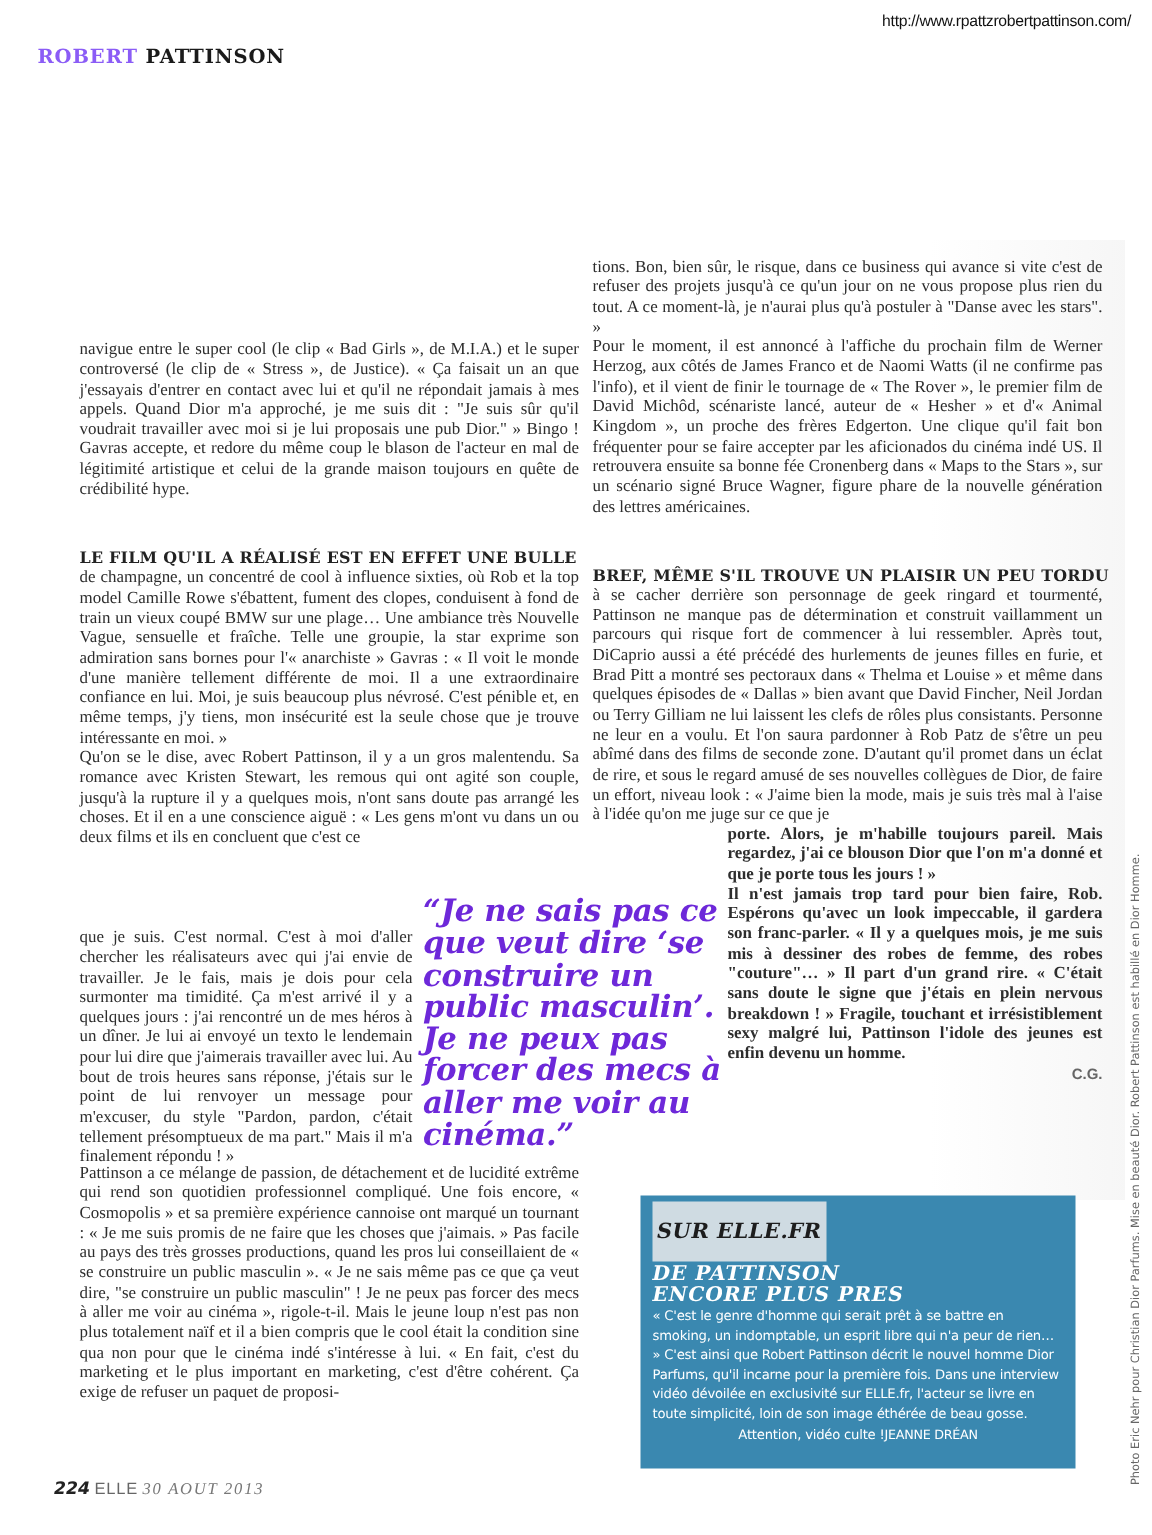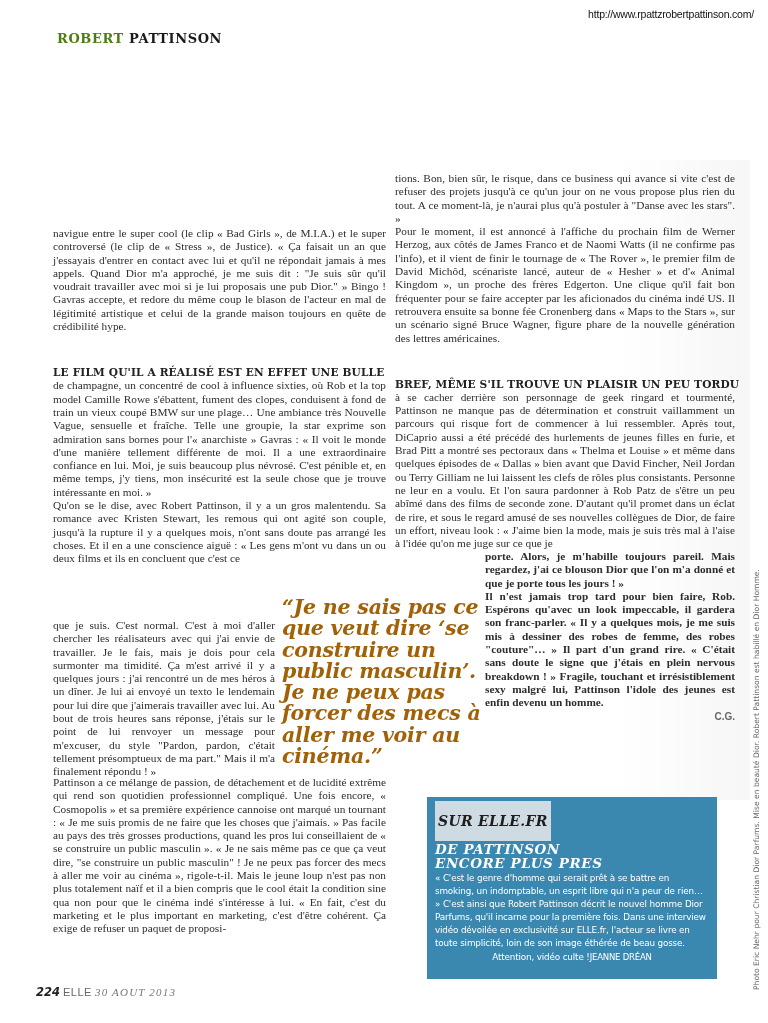--- a/index.html
+++ b/index.html
@@ -2,39 +2,39 @@
 <html><head>
 <meta charset="utf-8">
 <style>
   * { margin: 0; padding: 0; box-sizing: border-box; }
   html, body { width: 768px; height: 1023px; background: #ffffff; overflow: hidden; }
   body { position: relative; font-family: "DejaVu Serif", serif; color: #2b2b2b; }
 
   .url { position: absolute; top: 8px; right: 14px; font-family: "Liberation Sans", sans-serif; font-size: 10.5px; color: #111; letter-spacing: -0.2px; }
 
   .header { position: absolute; top: 31px; left: 25px; font-family: "DejaVu Serif", serif; font-weight: bold; font-size: 13px; letter-spacing: 0.6px; }
-  .header .first { color: #4d7c0f; margin-left: 32px; }
+  .header .first { color: #8b5cf6; }
   .header .last { color: #1a1a1a; }
 
   .col { position: absolute; font-family: "Liberation Serif", serif; font-size: 11.3px; line-height: 13.3px; color: #2d2d2d; text-align: justify; }
   .col p { margin: 0; }
   .col p.gap { margin-top: 12px; }
   .lead { font-family: "DejaVu Serif", serif; font-weight: bold; font-size: 10.6px; letter-spacing: 0.15px; color: #222; display: block; white-space: nowrap; line-height: 14px; margin-top: 32px; }
 
   #col-left-top { left: 53px; top: 227px; width: 333px; }
   #col-left-mid { left: 53px; top: 619px; width: 222px; }
   #col-left-bot { left: 53px; top: 776px; width: 333px; }
 
   #col-right-top { left: 395px; top: 172px; width: 340px; }
   #col-right-mid { left: 485px; top: 550px; width: 250px; font-weight: bold; }
 
   .sign { display: flex; justify-content: space-between; }
   .sign .initials { font-family: "Liberation Sans", sans-serif; font-size: 10px; color: #666; }
 
-  .pullquote { position: absolute; left: 282px; top: 597px; width: 205px; font-family: "DejaVu Serif", serif; font-weight: bold; font-style: italic; font-size: 20.5px; line-height: 21.3px; color: #a16207; letter-spacing: -0.2px; }
+  .pullquote { position: absolute; left: 282px; top: 597px; width: 205px; font-family: "DejaVu Serif", serif; font-weight: bold; font-style: italic; font-size: 20.5px; line-height: 21.3px; color: #6d28d9; letter-spacing: -0.2px; }
 
   .promo { position: absolute; left: 427px; top: 797px; width: 290px; height: 182px; background: #3a88b0; padding: 4px 8px 4px 8px; color: #ffffff; font-family: "DejaVu Sans", sans-serif; }
   .promo .tag { display: inline-block; background: #cfdbe2; color: #1d1d1d; font-family: "DejaVu Serif", serif; font-weight: bold; font-style: italic; font-size: 14px; line-height: 16px; padding: 12px 3px; letter-spacing: 0.3px; }
   .promo .title { font-family: "DejaVu Serif", serif; font-weight: bold; font-style: italic; font-size: 13.5px; line-height: 13.5px; letter-spacing: 0.6px; margin-top: 2px; }
   .promo .body { font-family: "DejaVu Sans", sans-serif; font-size: 8.8px; line-height: 13.1px; margin-top: 2px; letter-spacing: -0.15px; }
   .promo .sigline { display: flex; justify-content: center; }
   .promo .author { font-size: 8.5px; letter-spacing: -0.2px; }
 
   .folio { position: absolute; left: 36px; top: 985px; font-size: 11px; color: #555; display: flex; align-items: baseline; gap: 3px; }
   .folio .num { font-family: "DejaVu Sans", sans-serif; font-weight: bold; color: #222; font-size: 11.5px; font-style: italic; }

